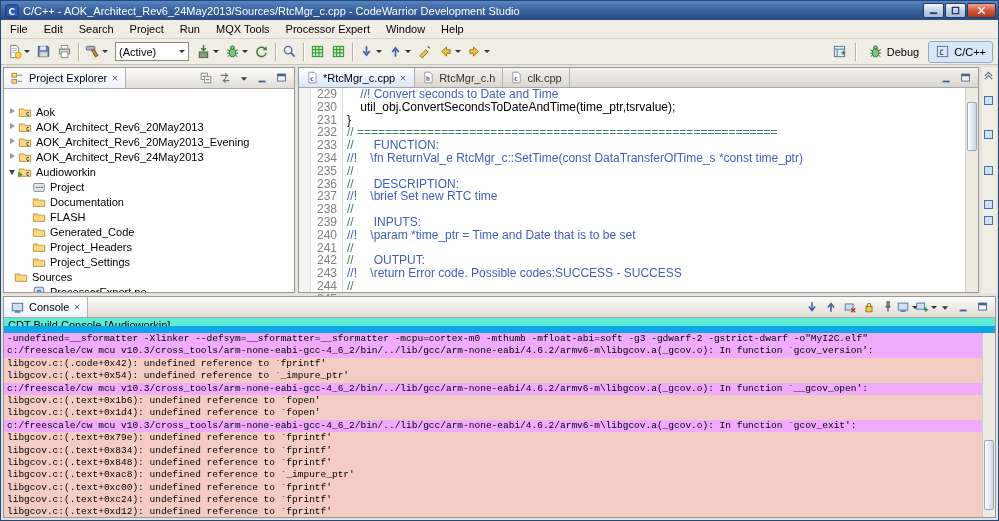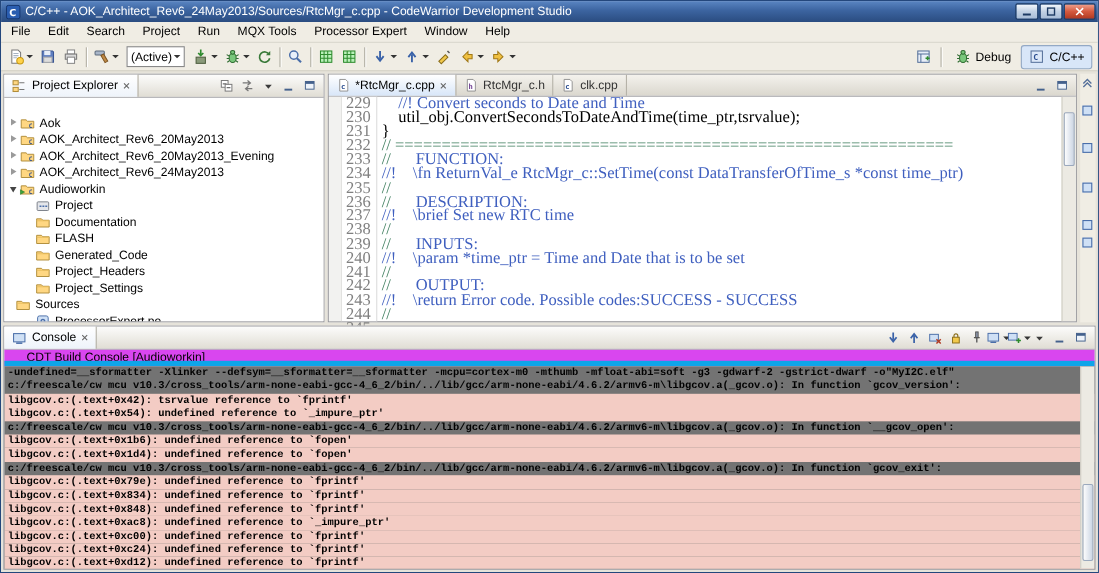--- a/index.html
+++ b/index.html
@@ -15,21 +15,21 @@
   .win-btn.close{width:29px;background:linear-gradient(#f0a08e,#d4593e 50%,#b03a22)}
   .menubar{flex:0 0 19px;background:var(--chrome,#f0ede4);border-bottom:1px solid #d8d5ca;display:flex;align-items:center;padding-left:1px}
   .menu-item{padding:2px 8px;cursor:default}
   .toolbar{flex:0 0 26px;background:var(--chrome,#f0ede4);border-bottom:1px solid #c8c5ba;display:flex;align-items:center;padding:0 3px}
   .tb-items{display:flex;align-items:center}
   .tb-btn{height:22px;min-width:20px;padding:0 2px;display:flex;align-items:center;justify-content:center;border:1px solid transparent;border-radius:2px}
   .icon{display:inline-flex}
   .icon svg{width:15px;height:15px;display:block}
   .caret{width:0;height:0;border-left:3px solid transparent;border-right:3px solid transparent;border-top:3px solid #333;margin-left:2px}
   .tb-sep{width:1px;height:18px;background:#b4b1a6;box-shadow:1px 0 0 #fff;margin:0 3px}
-  .tb-combo{height:19px;width:53px;background:#fff;border:1px solid #888;display:flex;align-items:center;justify-content:space-between;padding:0 3px;margin:0 4px}
+  .tb-combo{height:19px;width:74px;background:#fff;border:1px solid #888;display:flex;align-items:center;justify-content:space-between;padding:0 3px;margin:0 4px}
   .persp-bar{margin-left:auto;display:flex;align-items:center;gap:2px;padding-right:2px}
   .persp-btn{height:22px;display:flex;align-items:center;gap:4px;padding:0 6px;border:1px solid transparent;border-radius:3px}
   .persp-btn.active{background:var(--ptab,#dce6f2);border-color:#93a9c5}
   .workbench{flex:1;display:flex;flex-direction:column;gap:3px;padding:2px;min-height:0;background:#e6e3da}
   .main{flex:1;display:flex;gap:3px;min-height:0}
   .panel{border:1px solid #98989c;background:#fff;display:flex;flex-direction:column;min-height:0}
   .explorer{flex:0 0 292px;width:292px}
   .editor-pane{flex:1;min-width:0}
   .view-header{flex:0 0 20px;display:flex;align-items:center;background:linear-gradient(#fcfcfb,#e0ddd4);border-bottom:1px solid #a8a8ac}
   .view-tab{height:20px;display:flex;align-items:center;gap:4px;padding:0 6px;background:linear-gradient(#ffffff,#eef3fa);border-right:1px solid #b5b2a8}
@@ -42,38 +42,38 @@
   .tree-row{height:15px;display:flex;align-items:center;white-space:nowrap}
   .twisty{width:10px;height:15px;position:relative;flex:0 0 auto}
   .twisty.closed::after{content:"";position:absolute;left:2px;top:4px;border-left:5px solid #9a9a9a;border-top:3.5px solid transparent;border-bottom:3.5px solid transparent}
   .twisty.open::after{content:"";position:absolute;left:1px;top:6px;border-top:5px solid #444;border-left:3.5px solid transparent;border-right:3.5px solid transparent}
   .tree-icon svg{width:14px;height:14px}
   .tree-label{margin-left:4px}
   .tabs-row{flex:0 0 20px;display:flex;align-items:stretch;background:linear-gradient(#f4f2ed,#dad7ce);border-bottom:1px solid #a8a8ac}
   .etab{display:flex;align-items:center;gap:4px;padding:0 7px;border-right:1px solid #b5b2a8;color:#333}
   .etab.active{background:linear-gradient(#ffffff,var(--ptab,#d8e6f8));color:#000}
   .etab .icon svg{width:13px;height:13px}
-  .editor-body{flex:1;display:flex;min-height:0;font-family:Liberation Serif, serif;font-size:15px;line-height:12.8px}
+  .editor-body{flex:1;display:flex;min-height:0;font-family:Liberation Sans, sans-serif;font-size:12px;line-height:12.8px}
   .ann-strip{flex:0 0 12px;background:#f2f2f0;border-right:1px solid #e2e2e0}
   .gutter{flex:0 0 32px;color:#808080;text-align:right;padding-right:5px;border-right:1px solid #ddd;background:#fff}
   .gutter div{height:12.8px}
   .code{flex:1;overflow:hidden;padding-left:4px}
   .code-line{height:12.8px;white-space:pre}
   .c-doc{color:var(--doc,#3f5fbf)}
   .c-comment{color:var(--comment,#3f7f5f)}
   .c-plain{color:#000}
   .vscroll{flex:0 0 13px;background:#eceae3;border-left:1px solid #cfcdc4;position:relative}
   .vthumb{position:absolute;left:1px;right:1px;background:linear-gradient(90deg,#fdfdfd,#ccd6e4);border:1px solid #9aa8bd;border-radius:2px}
   .right-strip{flex:0 0 14px;position:relative;background:var(--chrome,#f0ede4)}
   .right-strip .icon{position:absolute;top:2px;left:0}
   .right-strip .icon svg{width:13px;height:13px}
   .ov-marker{position:absolute;left:2px;width:9px;height:9px;background:#cfe0f5;border:1px solid var(--marker,#4a6ea9)}
   .console{flex:0 0 222px}
-  .console-desc{flex:0 0 15px;padding:1px 20px;border-bottom:5px solid #0ea5e9;white-space:nowrap;overflow:hidden;background:#d946ef}
-  .console-body{flex:1;overflow:hidden;position:relative;font-family:"Liberation Mono","DejaVu Sans Mono",monospace;font-size:9.5px;font-weight:bold;line-height:12.4px;background:#737373}
+  .console-desc{flex:0 0 15px;padding:1px 4px;border-bottom:7px solid #0ea5e9;white-space:nowrap;overflow:hidden;background:#5eead4}
+  .console-body{flex:1;overflow:hidden;position:relative;font-family:"Liberation Mono","DejaVu Sans Mono",monospace;font-size:9.5px;font-weight:normal;line-height:12.4px;background:#f0abfc}
   .console-line{height:12.4px;white-space:pre;padding-left:3px}
   .console-line.err{background:var(--errbg,#f2c8c2)}
   .console-scroll{position:absolute;top:0;right:0;bottom:0;width:13px;background:#eceae3;border-left:1px solid #cfcdc4}
 </style>
 </head>
 <body>
 
 <div class="window">
   <div class="titlebar">
     <span class="icon" id="app-icon">
@@ -691,21 +691,21 @@
                 </svg>
               </span>
             </div>
           </div>
       </div>
       <div class="console-desc">CDT Build Console [Audioworkin]</div>
       <div class="console-body">
         <div id="console-lines">
             <div class="console-line">-undefined=__sformatter -Xlinker --defsym=__sformatter=__sformatter -mcpu=cortex-m0 -mthumb -mfloat-abi=soft -g3 -gdwarf-2 -gstrict-dwarf -o"MyI2C.elf"</div>
             <div class="console-line">c:/freescale/cw mcu v10.3/cross_tools/arm-none-eabi-gcc-4_6_2/bin/../lib/gcc/arm-none-eabi/4.6.2/armv6-m\libgcov.a(_gcov.o): In function `gcov_version':</div>
-            <div class="console-line err">libgcov.c:(.text+0x42): tsrvalue reference to `fprintf'</div>
+            <div class="console-line err">libgcov.c:(.code+0x42): undefined reference to `fprintf'</div>
             <div class="console-line err">libgcov.c:(.text+0x54): undefined reference to `_impure_ptr'</div>
             <div class="console-line">c:/freescale/cw mcu v10.3/cross_tools/arm-none-eabi-gcc-4_6_2/bin/../lib/gcc/arm-none-eabi/4.6.2/armv6-m\libgcov.a(_gcov.o): In function `__gcov_open':</div>
             <div class="console-line err">libgcov.c:(.text+0x1b6): undefined reference to `fopen'</div>
             <div class="console-line err">libgcov.c:(.text+0x1d4): undefined reference to `fopen'</div>
             <div class="console-line">c:/freescale/cw mcu v10.3/cross_tools/arm-none-eabi-gcc-4_6_2/bin/../lib/gcc/arm-none-eabi/4.6.2/armv6-m\libgcov.a(_gcov.o): In function `gcov_exit':</div>
             <div class="console-line err">libgcov.c:(.text+0x79e): undefined reference to `fprintf'</div>
             <div class="console-line err">libgcov.c:(.text+0x834): undefined reference to `fprintf'</div>
             <div class="console-line err">libgcov.c:(.text+0x848): undefined reference to `fprintf'</div>
             <div class="console-line err">libgcov.c:(.text+0xac8): undefined reference to `_impure_ptr'</div>
             <div class="console-line err">libgcov.c:(.text+0xc00): undefined reference to `fprintf'</div>

